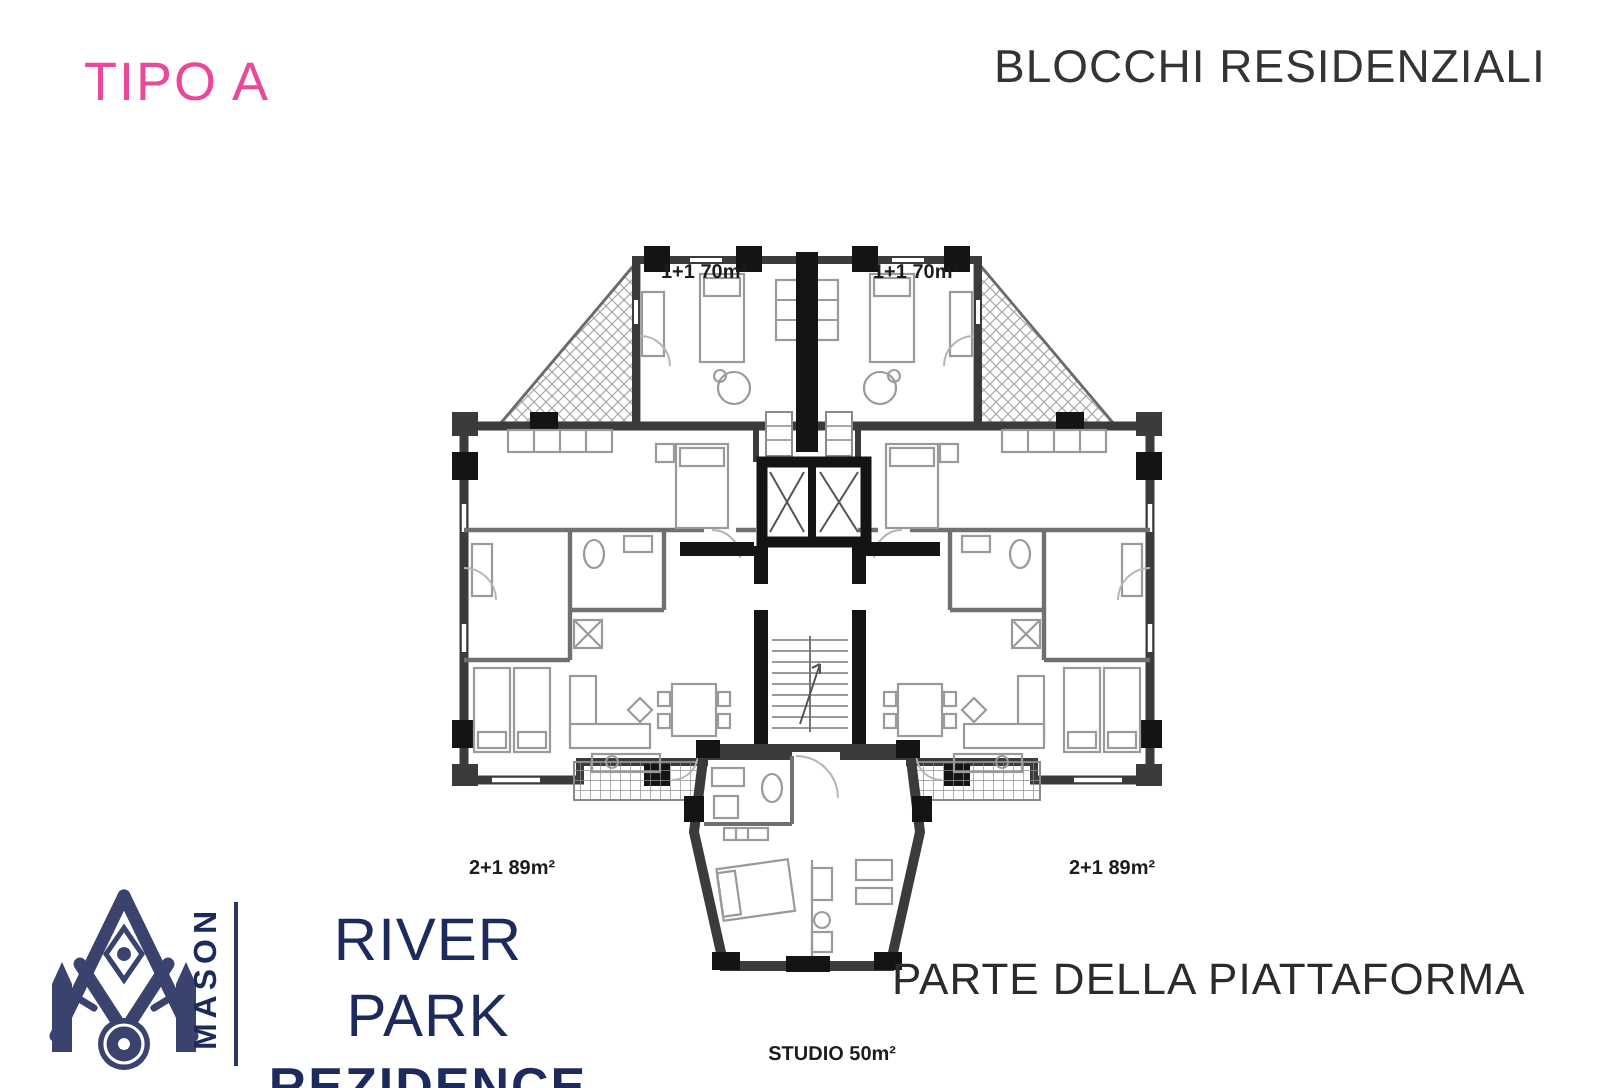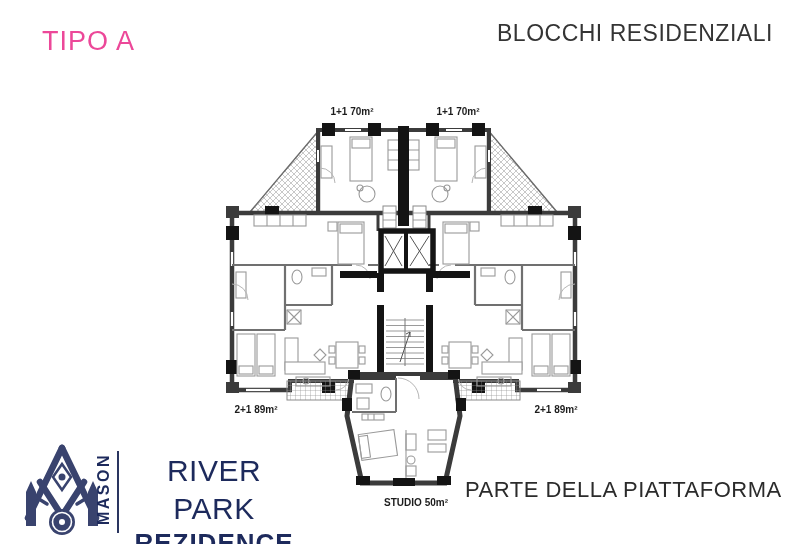--- a/index.html
+++ b/index.html
@@ -8,25 +8,25 @@
     font-family:"Liberation Sans", sans-serif;overflow:hidden;color:#111;
   }
   .abs{position:absolute;}
   .page-title{
     left:42px;top:26px;font-size:27px;font-weight:normal;letter-spacing:1px;color:#ec4899;
   }
   .header-subtitle{
     left:497px;top:20px;font-size:23px;font-weight:400;letter-spacing:.5px;color:#343434;
   }
   .footer-caption{
-    left:446px;top:477px;font-size:22px;font-weight:400;letter-spacing:.5px;color:#2b2b2b;margin-left:19px;
+    left:446px;top:477px;font-size:22px;font-weight:400;letter-spacing:.5px;color:#2b2b2b;
   }
   .unit-label{
     position:absolute;font-size:10px;font-weight:bold;color:#1c1c1c;text-align:center;
-    letter-spacing:0;line-height:11px;
+    letter-spacing:0;line-height:11px;margin-top:25px;
   }
   .ul-1{left:320px;top:106px;width:64px;}
   .ul-2{left:426px;top:106px;width:64px;}
   .ul-3{left:224px;top:404px;width:64px;}
   .ul-4{left:524px;top:404px;width:64px;}
   .ul-5{left:360px;top:497px;width:88px;text-align:right;}
   .plan-svg{left:0;top:0;width:800px;height:544px;}
   .brand-emblem{left:14px;top:436px;width:96px;height:104px;}
   .brand-vertical{
     left:63px;top:479px;width:84px;height:20px;text-align:center;

